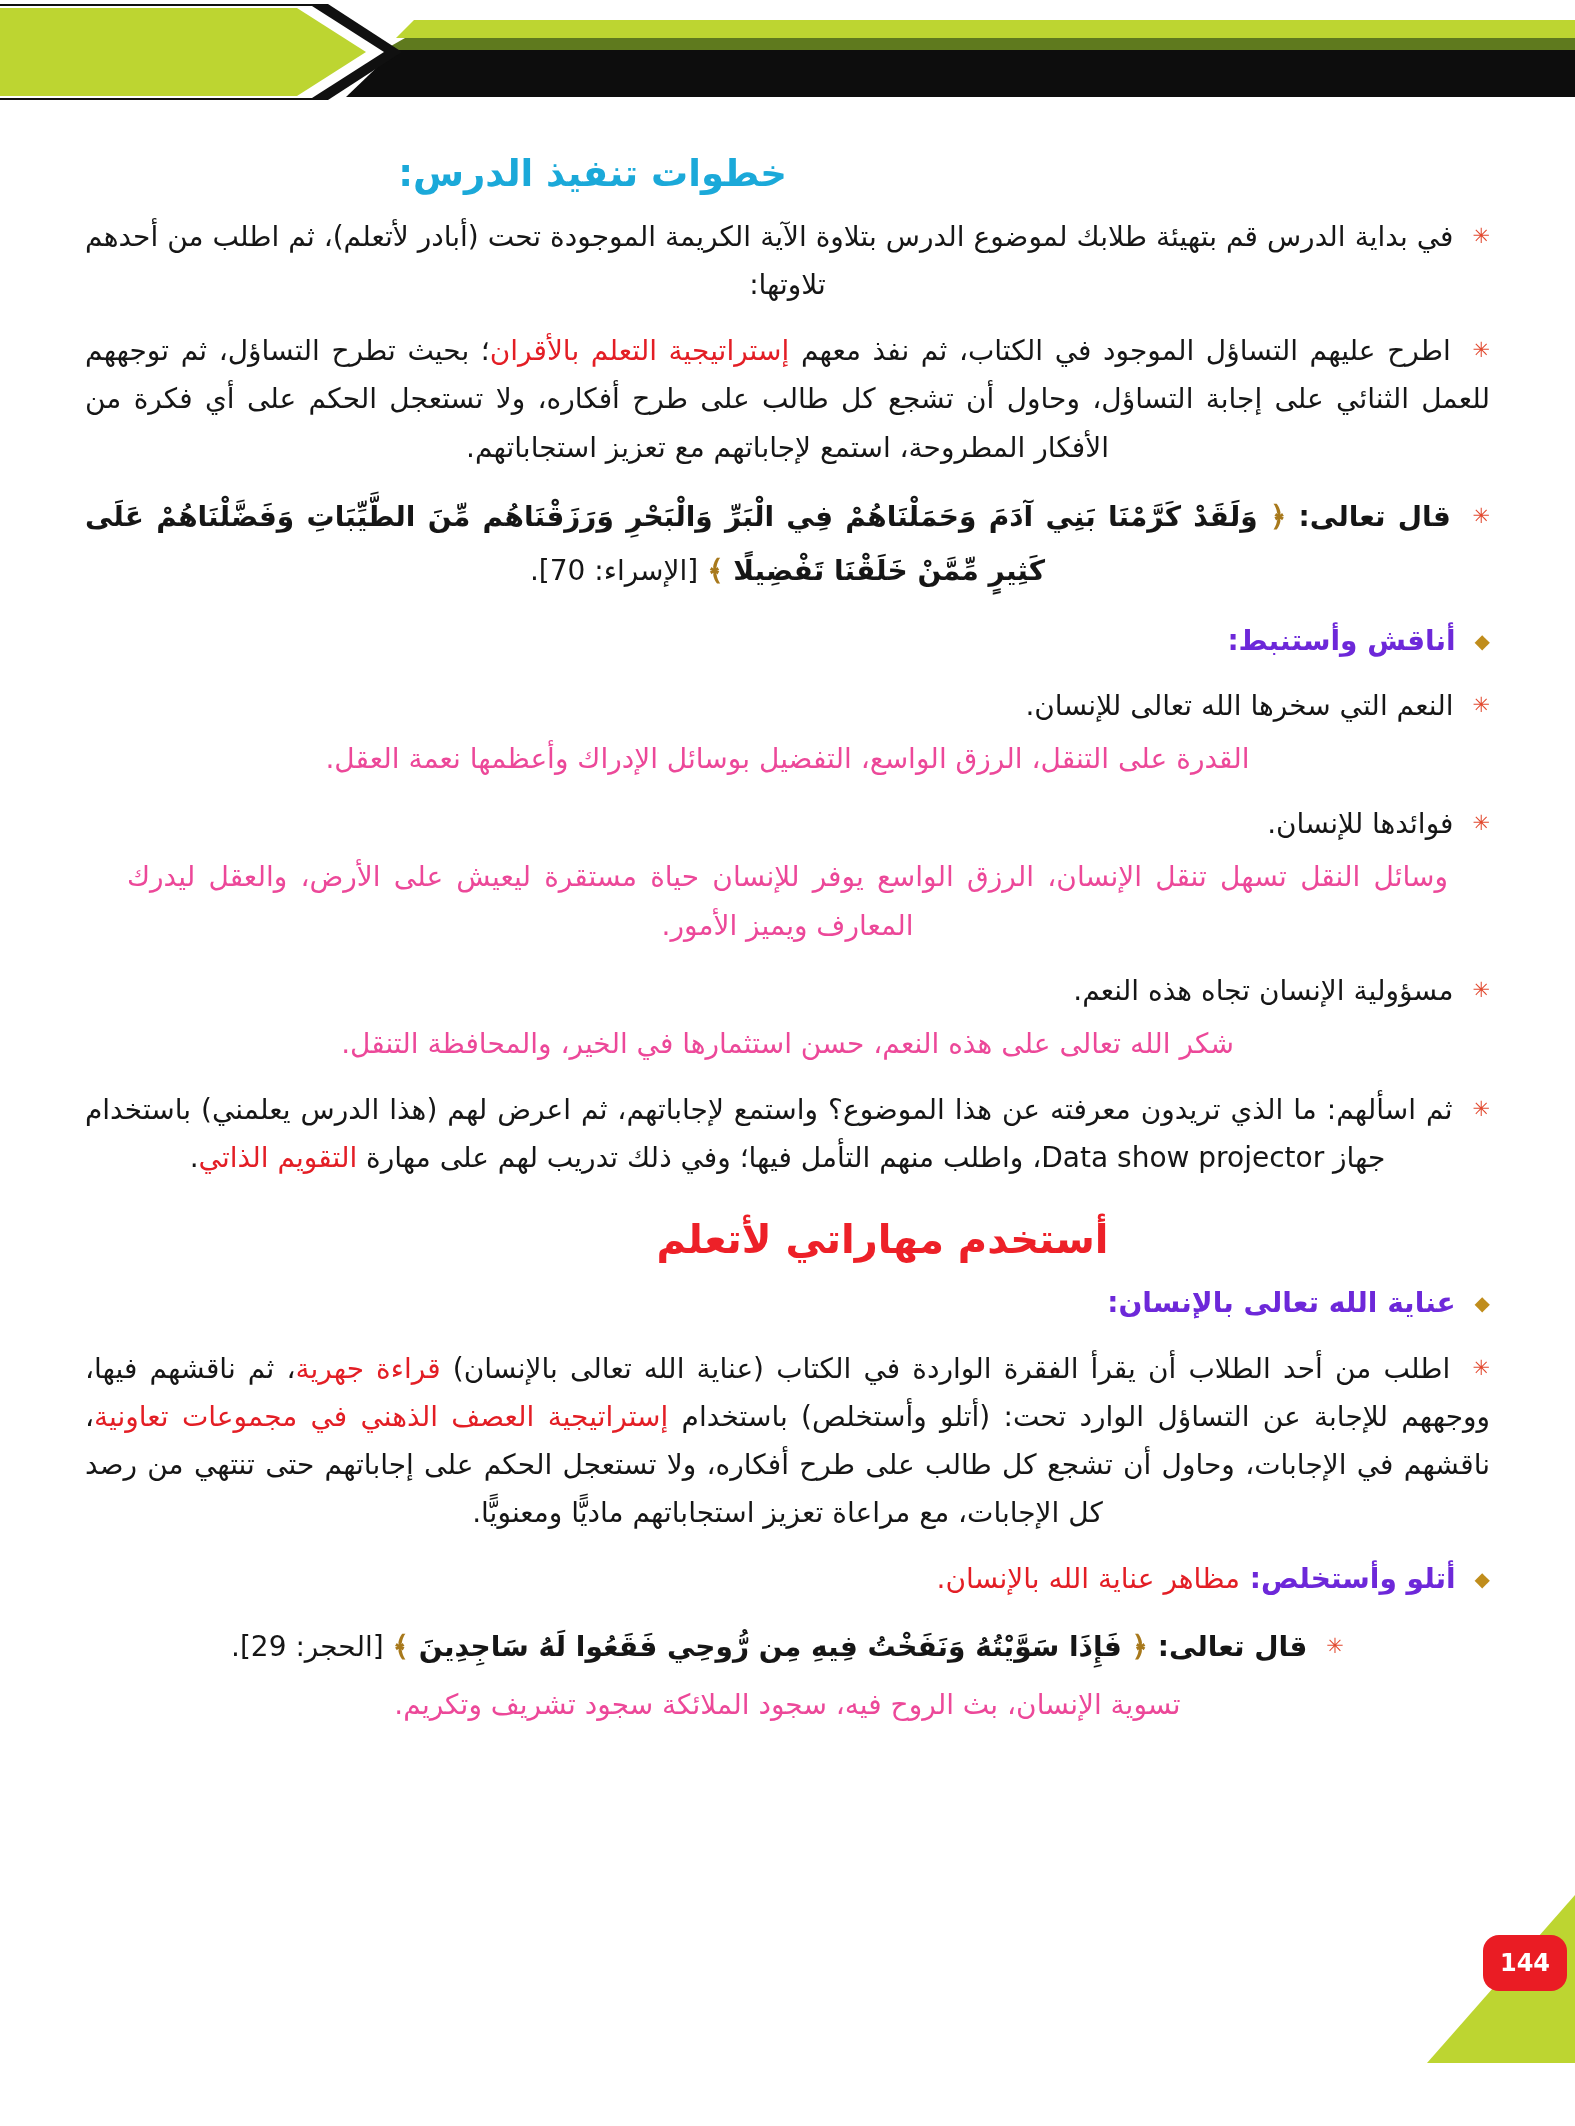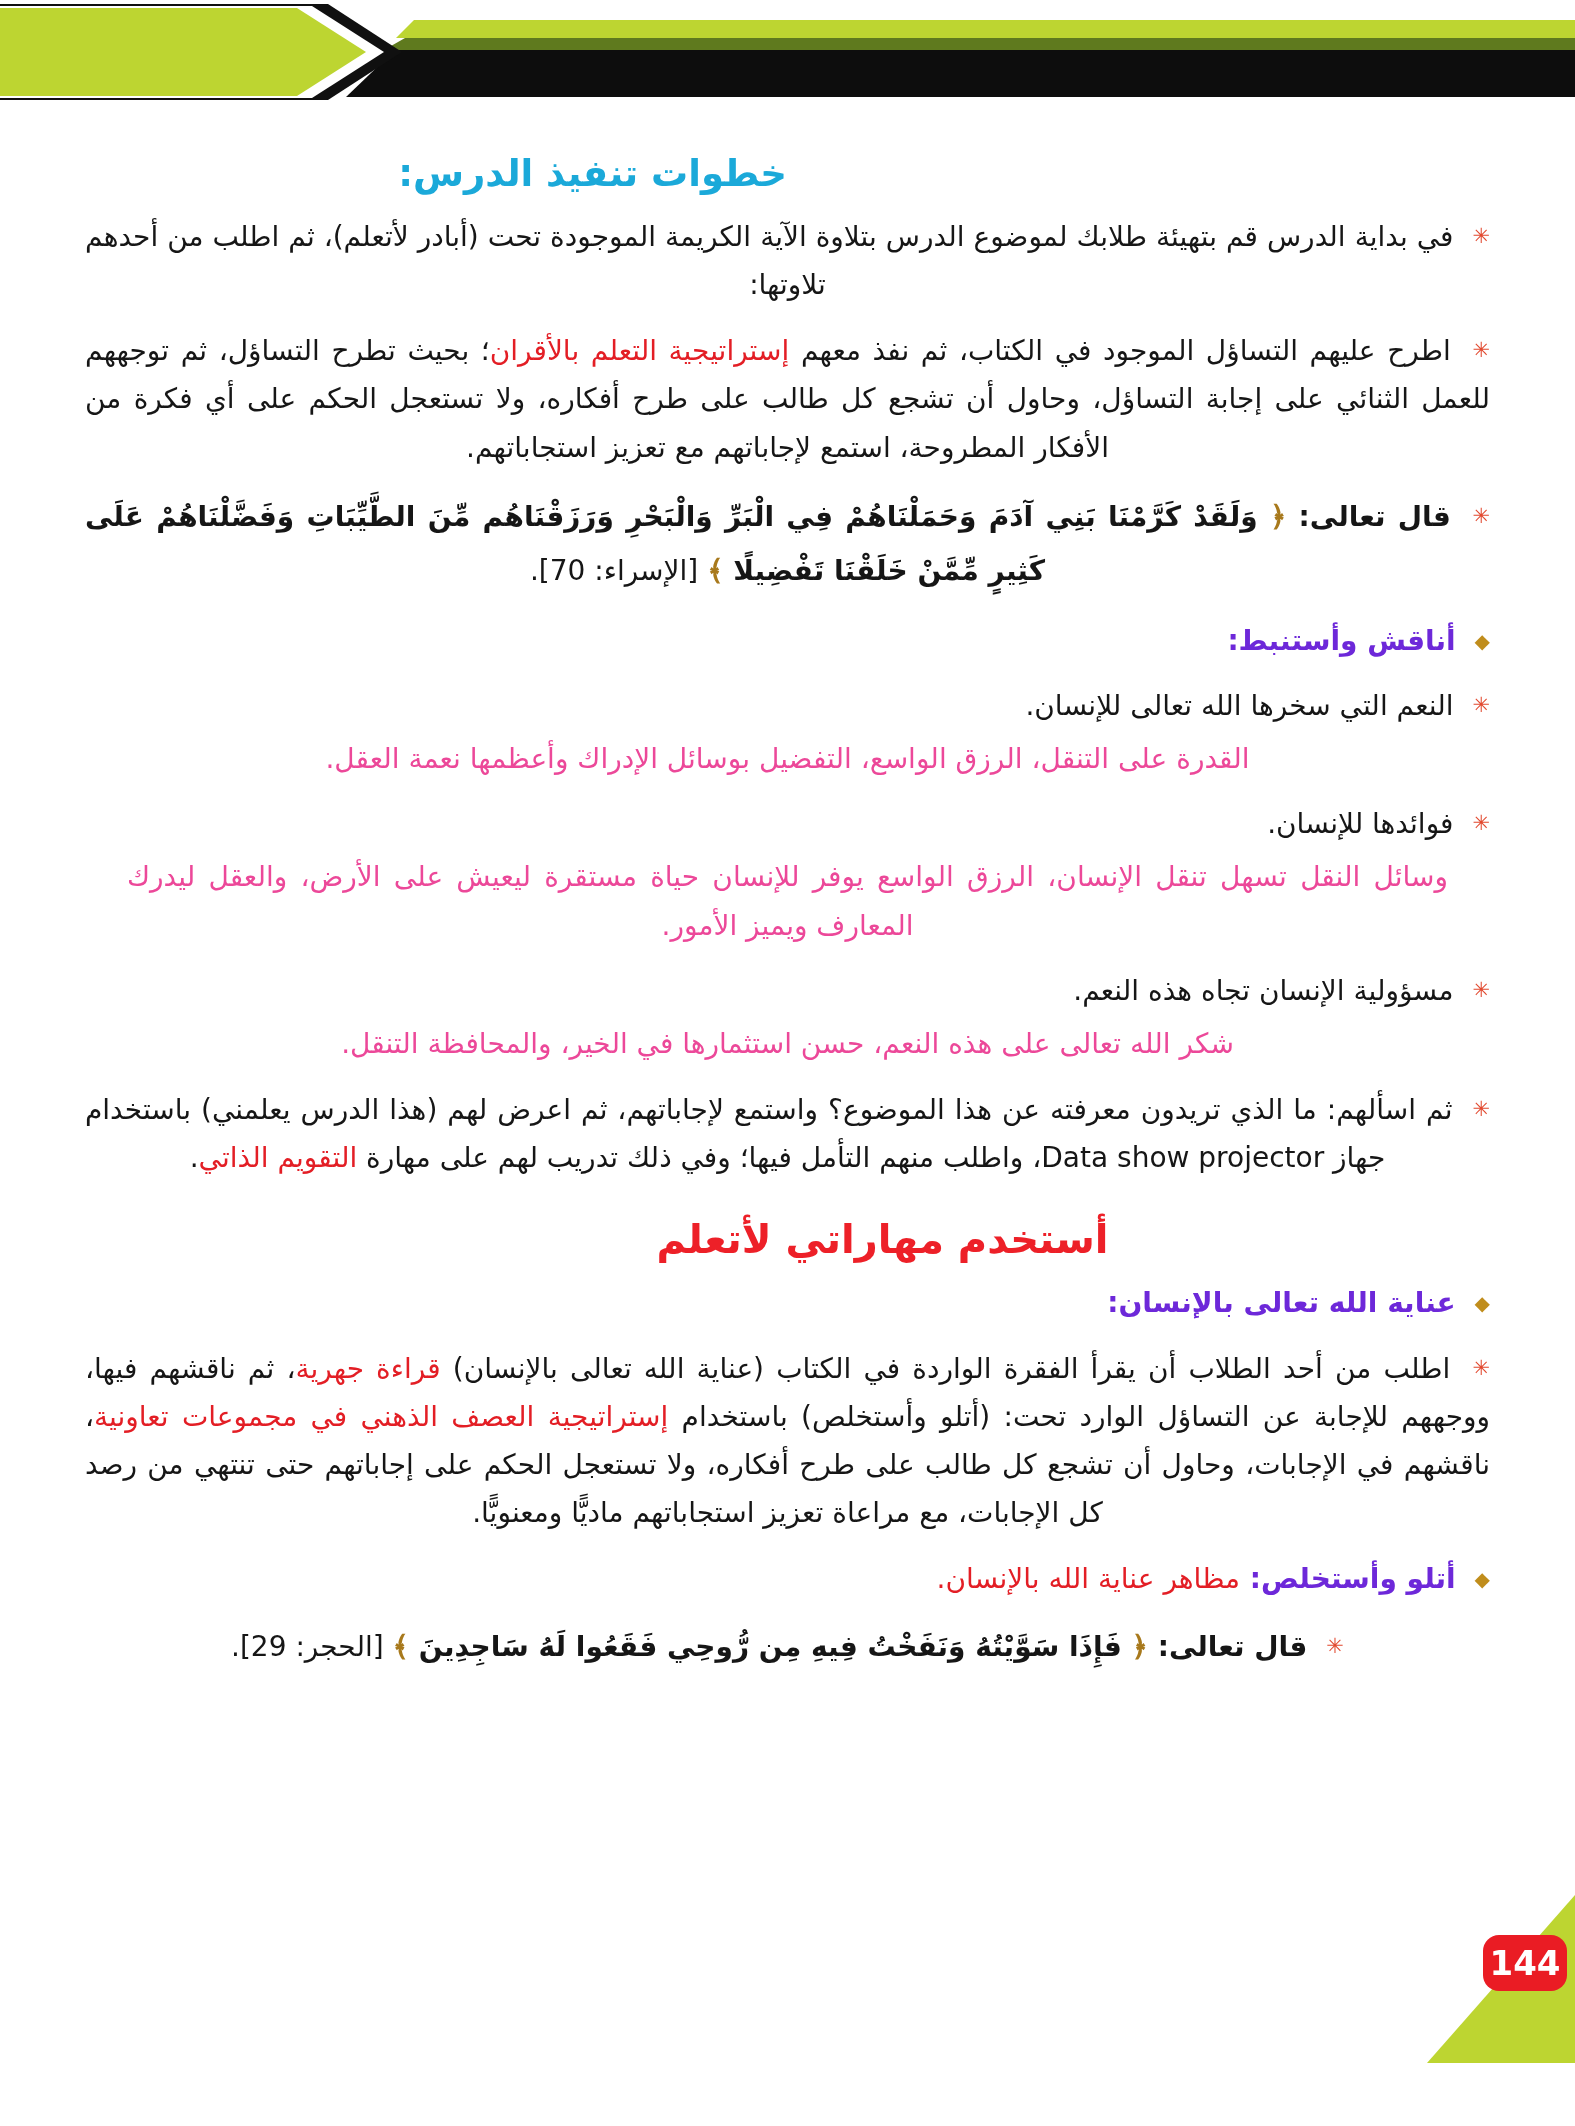--- a/index.html
+++ b/index.html
@@ -80,21 +80,21 @@
     position: absolute; right: 0; bottom: 0;
     width: 148px; height: 168px;
     background: #bdd531;
     clip-path: polygon(100% 0, 100% 100%, 0 100%);
   }
   .page-badge {
     position: absolute; right: 8px; bottom: 72px;
     width: 84px; height: 56px;
     background: #ea1c24; border-radius: 16px;
     display: flex; align-items: center; justify-content: center;
-    color: #ffffff; font-size: 34px; font-weight: bold;
+    color: #ffffff; font-size: 24px; font-weight: bold;
   }
 </style>
 </head>
 <body>
 
 <div class="page">
 
   <div class="hdr">
     <div class="hdr-lime-strip"></div>
     <div class="hdr-olive-band"></div>
@@ -166,20 +166,21 @@
     <p class="line">
       <span class="diamond">◆</span>
       <span class="gold">أتلو وأستخلص: </span><span class="red">مظاهر عناية الله بالإنسان.</span>
     </p>
 
     <p class="line center verse-para">
       <span class="star">✳︎</span>
       <span class="verse-intro">قال تعالى: </span><span class="bracket">﴿ </span><span class="verse">فَإِذَا سَوَّيْتُهُ وَنَفَخْتُ فِيهِ مِن رُّوحِي فَقَعُوا لَهُ سَاجِدِينَ</span><span class="bracket"> ﴾</span><span class="ref"> [الحجر: 29].</span>
     </p>
 
+    <p class="line center answer">تسوية الإنسان، بث الروح فيه، سجود الملائكة سجود تشريف وتكريم.</p>
 
   </main>
 
   <div class="corner-green"></div>
   <div class="page-badge">
     <span>144</span>
   </div>
 
 </div>
 

